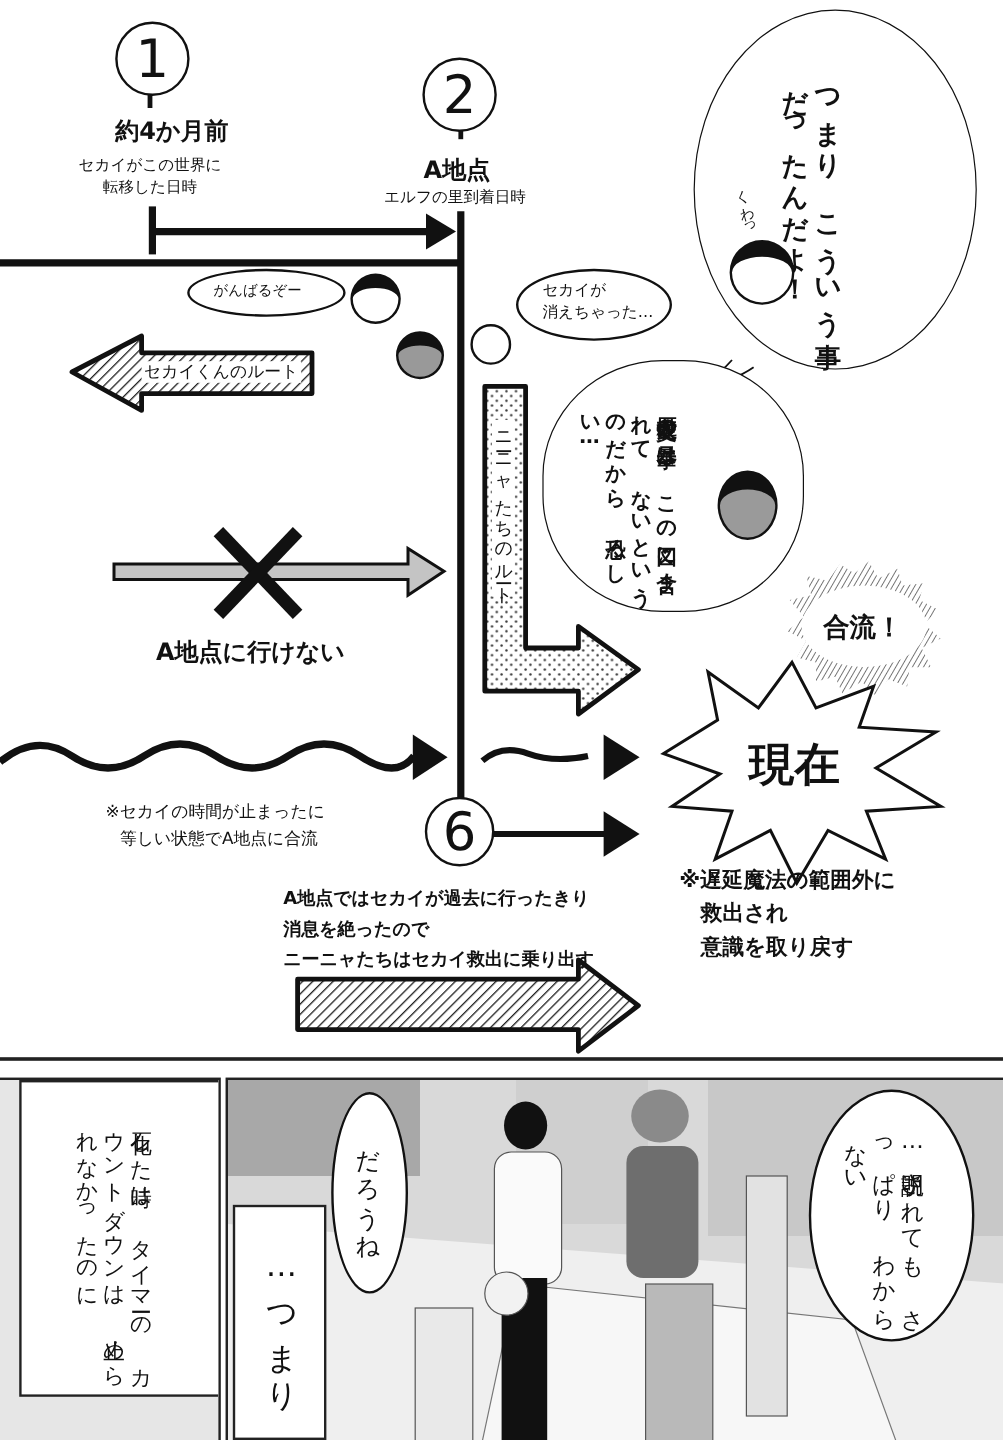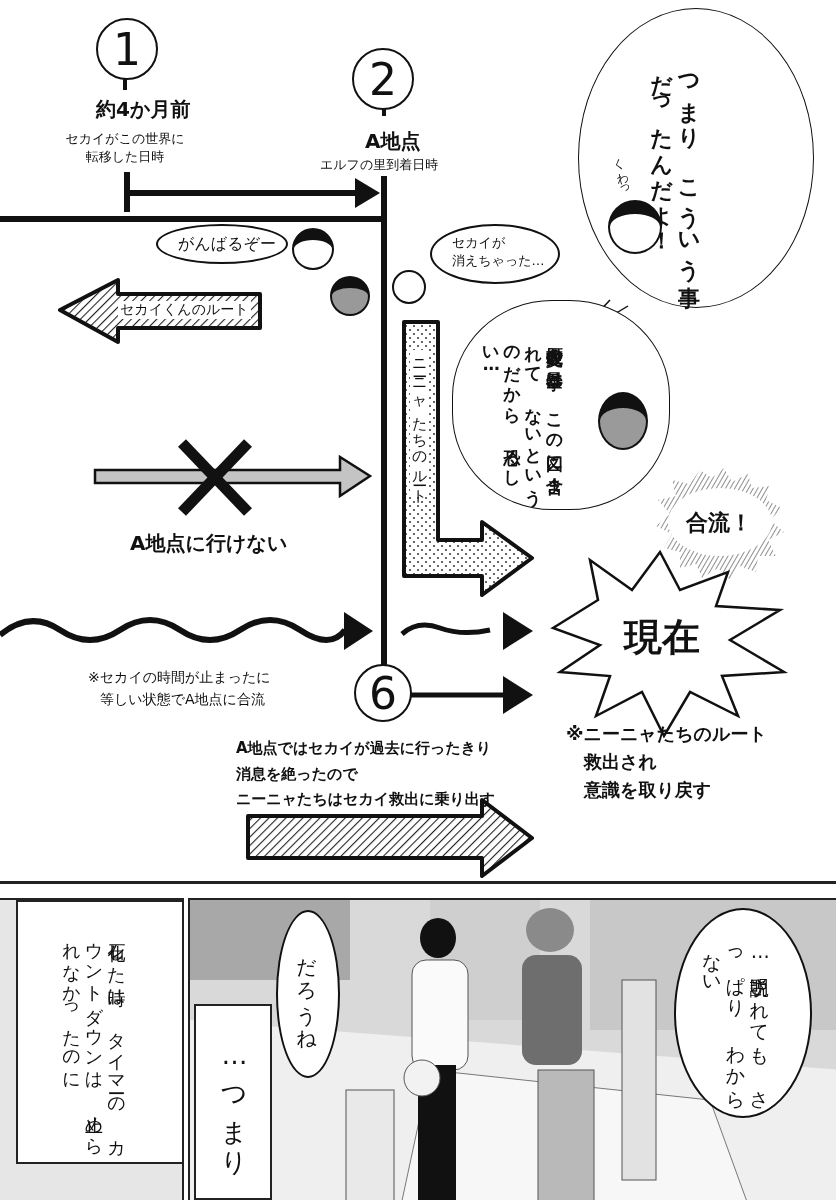--- a/index.html
+++ b/index.html
@@ -83,34 +83,34 @@
   </div>
   <div class="abs hz bold" style="left:72px;top:96px;font-size:20px;margin-left:24px;">約4か月前</div>
   <div class="abs label-small" style="left:60px;top:130px;width:130px;">
     <div>セカイがこの世界に</div>
     <div>転移した日時</div>
   </div>
 
   <div class="circle-num" style="left:352px;top:48px;">
     <span>2</span>
   </div>
-  <div class="abs hz bold" style="left:353px;top:128px;font-size:20px;margin-left:12px;">A地点</div>
+  <div class="abs hz bold" style="left:353px;top:128px;font-size:20px;">A地点</div>
   <div class="abs hz label-small" style="left:320px;top:156px;">エルフの里到着日時</div>
 
   <div class="bubble" style="left:578px;top:8px;width:236px;height:300px;"></div>
   <div class="abs vt" style="left:648px;top:60px;height:240px;font-size:22px;">
     <span>つまり</span>
     <span>こういう事</span>
     <span>だったんだよ！</span>
   </div>
   <div class="abs vt" style="left:613px;top:150px;font-size:12px;font-weight:normal;transform:rotate(-15deg);">くわっ</div>
   <div class="face" style="left:608px;top:200px;width:54px;height:54px;border-top:14px solid #111;"></div>
 
   <div class="bubble" style="left:156px;top:224px;width:132px;height:40px;border-width:2px;"></div>
-  <div class="abs hz" style="left:178px;top:234px;font-size:16px;">がんばるぞー</div>
+  <div class="abs hz" style="left:178px;top:234px;font-size:12px;">がんばるぞー</div>
   <div class="face" style="left:292px;top:228px;width:42px;height:42px;border-top:12px solid #111;"></div>
   <div class="face" style="left:330px;top:276px;width:40px;height:40px;background:#999;border-top:12px solid #111;"></div>
 
   <div class="bubble" style="left:430px;top:224px;width:130px;height:60px;border-width:2px;"></div>
   <div class="abs label-small" style="left:452px;top:234px;text-align:left;">
     <div>セカイが</div>
     <div>消えちゃった…</div>
   </div>
   <div class="face" style="left:392px;top:270px;width:34px;height:34px;"></div>
 
@@ -142,21 +142,21 @@
     <div>消息を絶ったので</div>
     <div>ニーニャたちはセカイ救出に乗り出す</div>
   </div>
 
   <div class="abs label-small" style="left:88px;top:666px;text-align:left;font-size:14px;line-height:1.6;">
     <div>※セカイの時間が止まったに</div>
     <div style="padding-left:12px;">等しい状態でA地点に合流</div>
   </div>
 
   <div class="abs bold" style="left:566px;top:720px;font-size:18px;line-height:1.55;">
-    <div>※ニーニャたちのルート</div>
+    <div>※遅延魔法の範囲外に</div>
     <div style="padding-left:18px;">救出され</div>
     <div style="padding-left:18px;">意識を取り戻す</div>
   </div>
 </div>
 
 <div class="abs" style="left:0;top:881px;width:836px;height:3px;background:#222;"></div>
 
 <div class="panel" style="left:-2px;top:898px;width:186px;height:310px;background:#e6e6e6;">
   <div class="caption-box" style="left:16px;top:0px;width:168px;height:264px;"></div>
   <div class="abs vt" style="left:60px;top:30px;height:230px;font-size:18px;font-weight:normal;">

